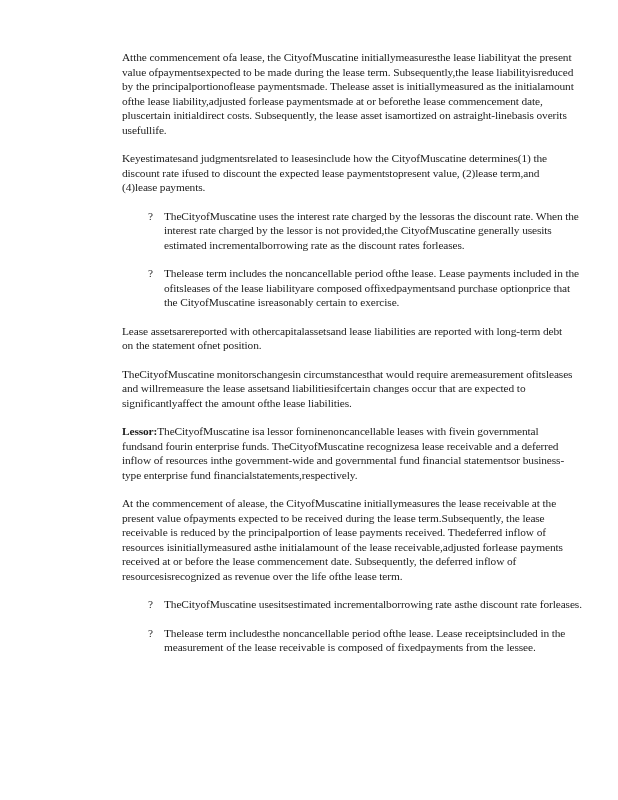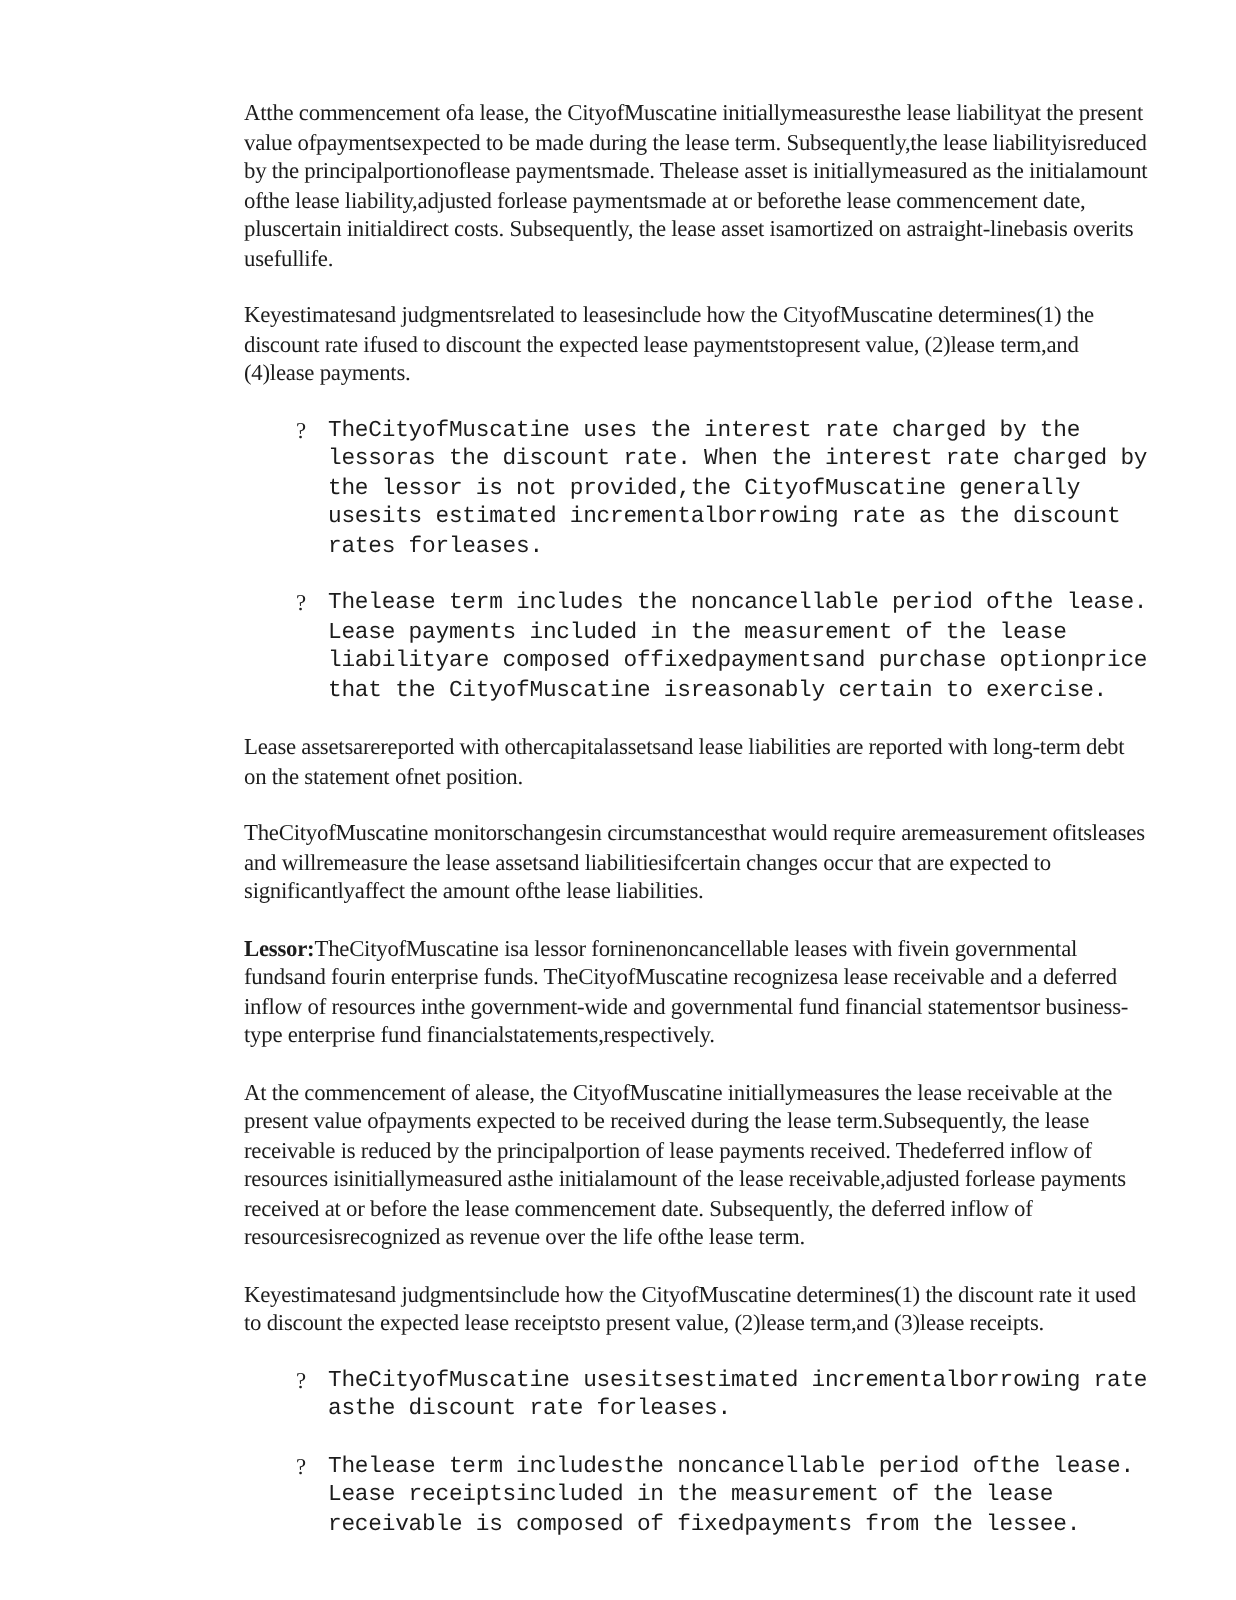--- a/index.html
+++ b/index.html
@@ -34,21 +34,20 @@
     display: flex;
     margin: 0 0 14px 26px;
   }
   .bullet .marker {
     flex: none;
     width: 16px;
   }
   .bullet .btext {
     flex: 1;
     padding-right: 10px;
-    font-family: Liberation Mono, monospace;
   }
   .bold {
     font-weight: bold;
   }
 </style>
 </head>
 <body>
 
 <div class="page">
   <div class="content">
@@ -57,32 +56,31 @@
 
     <p class="para">Keyestimatesand judgmentsrelated to leasesinclude how the CityofMuscatine determines(1) the discount rate ifused to discount the expected lease paymentstopresent value, (2)lease term,and (4)lease payments.</p>
 
     <div class="bullet">
       <span class="marker">?</span>
       <span class="btext">TheCityofMuscatine uses the interest rate charged by the lessoras the discount rate. When the interest rate charged by the lessor is not provided,the CityofMuscatine generally usesits estimated incrementalborrowing rate as the discount rates forleases.</span>
     </div>
 
     <div class="bullet">
       <span class="marker">?</span>
-      <span class="btext">Thelease term includes the noncancellable period ofthe lease. Lease payments included in the measurement of the lease liabilityare composed offixedpaymentsand purchase optionprice that the CityofMuscatine isreasonably certain to exercise.</span>
+      <span class="btext">Thelease term includes the noncancellable period ofthe lease. Lease payments included in the ofitsleases of the lease liabilityare composed offixedpaymentsand purchase optionprice that the CityofMuscatine isreasonably certain to exercise.</span>
     </div>
 
     <p class="para">Lease assetsarereported with othercapitalassetsand lease liabilities are reported with long-term debt on the statement ofnet position.</p>
 
     <p class="para">TheCityofMuscatine monitorschangesin circumstancesthat would require aremeasurement ofitsleases and willremeasure the lease assetsand liabilitiesifcertain changes occur that are expected to significantlyaffect the amount ofthe lease liabilities.</p>
 
     <p class="para"><span class="bold">Lessor:</span><span>TheCityofMuscatine isa lessor forninenoncancellable leases with fivein governmental fundsand fourin enterprise funds. TheCityofMuscatine recognizesa lease receivable and a deferred inflow of resources inthe government-wide and governmental fund financial statementsor business-type enterprise fund financialstatements,respectively.</span></p>
 
     <p class="para">At the commencement of alease, the CityofMuscatine initiallymeasures the lease receivable at the present value ofpayments expected to be received during the lease term.Subsequently, the lease receivable is reduced by the principalportion of lease payments received. Thedeferred inflow of resources isinitiallymeasured asthe initialamount of the lease receivable,adjusted forlease payments received at or before the lease commencement date. Subsequently, the deferred inflow of resourcesisrecognized as revenue over the life ofthe lease term.</p>
 
-    <p class="para">Keyestimatesand judgmentsinclude how the CityofMuscatine determines(1) the discount rate it used to discount the expected lease receiptsto present value, (2)lease term,and (3)lease receipts.</p>
 
     <div class="bullet">
       <span class="marker">?</span>
       <span class="btext">TheCityofMuscatine usesitsestimated incrementalborrowing rate asthe discount rate forleases.</span>
     </div>
 
     <div class="bullet">
       <span class="marker">?</span>
       <span class="btext">Thelease term includesthe noncancellable period ofthe lease. Lease receiptsincluded in the measurement of the lease receivable is composed of fixedpayments from the lessee.</span>
     </div>

